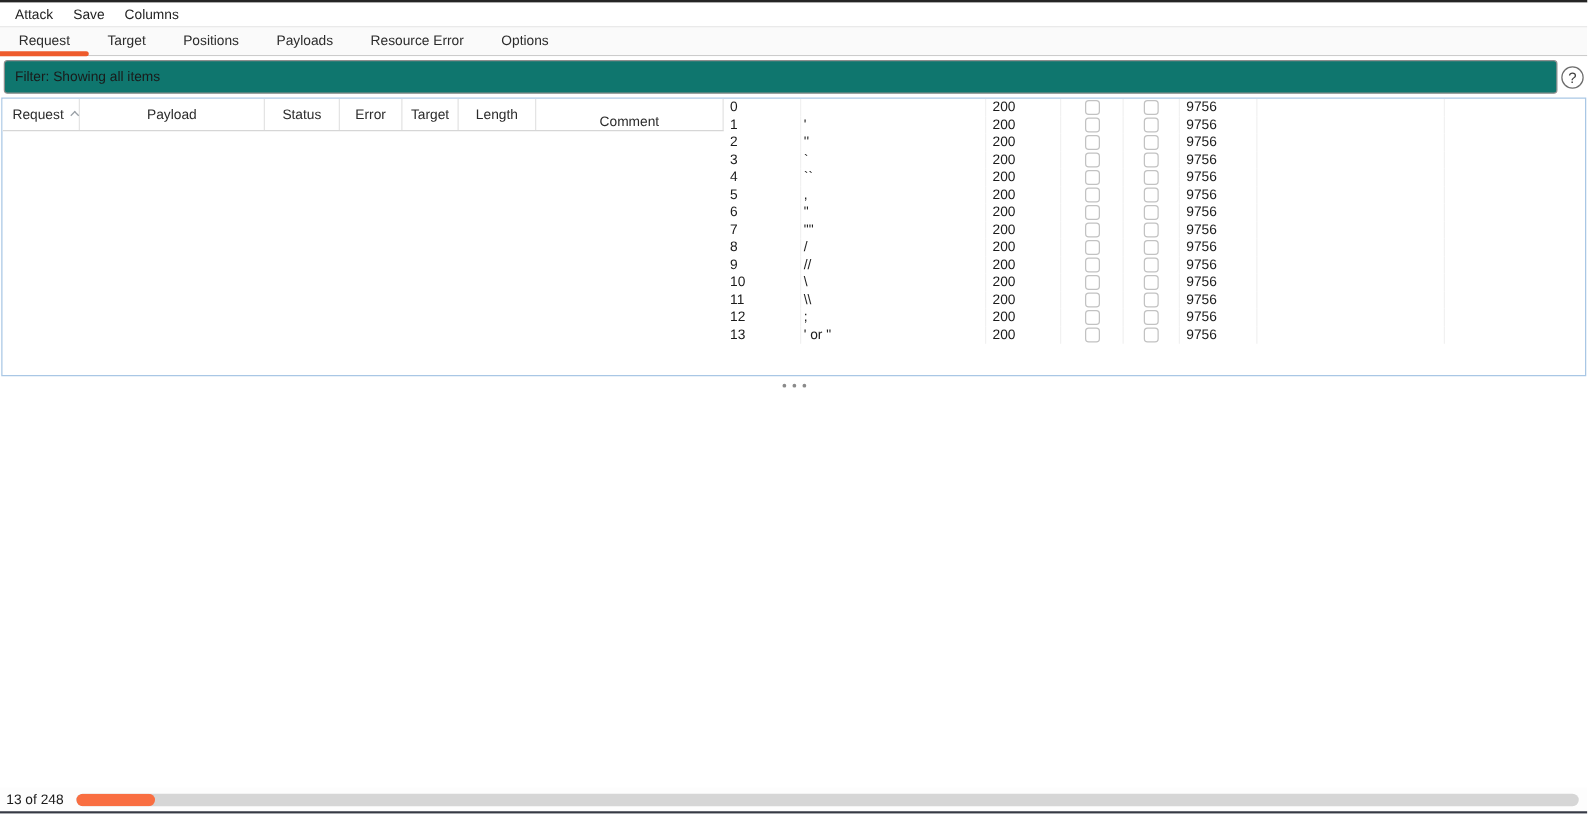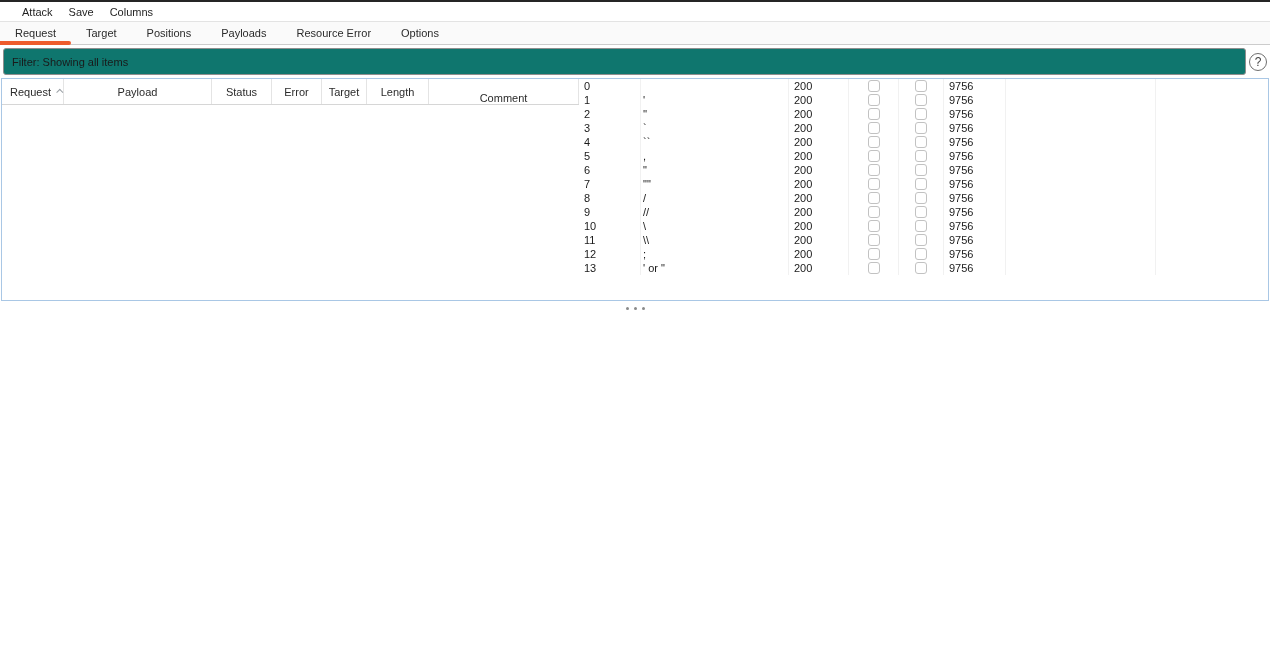--- a/index.html
+++ b/index.html
@@ -16,21 +16,21 @@
     background: #ffffff;
     border-top: 2px solid #252525;
     overflow: hidden;
   }
   
   .menubar {
     height: 20px; flex: 0 0 20px;
     display: flex; align-items: center;
     background: #ffffff;
     border-bottom: 1px solid #e3e3e3;
-    padding-left: 14px;
+    padding-left: 4px;
   }
   .menu-item { padding: 0 8px; cursor: default; color:#1f1f1f; }
   
   .tabbar {
     height: 23px; flex: 0 0 23px;
     display: flex; align-items: stretch;
     background: #fafafa;
     border-bottom: 1px solid #cccccc;
   }
   .tab {
@@ -347,14 +347,20 @@
   </div>
 
   <div class="splitter">
     <span class="dot"></span>
     <span class="dot"></span>
     <span class="dot"></span>
   </div>
 
   <div class="filler"></div>
 
+  <div class="statusbar">
+    <span class="status-text">13 of 248</span>
+    <div class="progress-track">
+      <div class="progress-fill" style="width: 5.24%;"></div>
+    </div>
+  </div>
 
 </div>
 
 </body></html>

